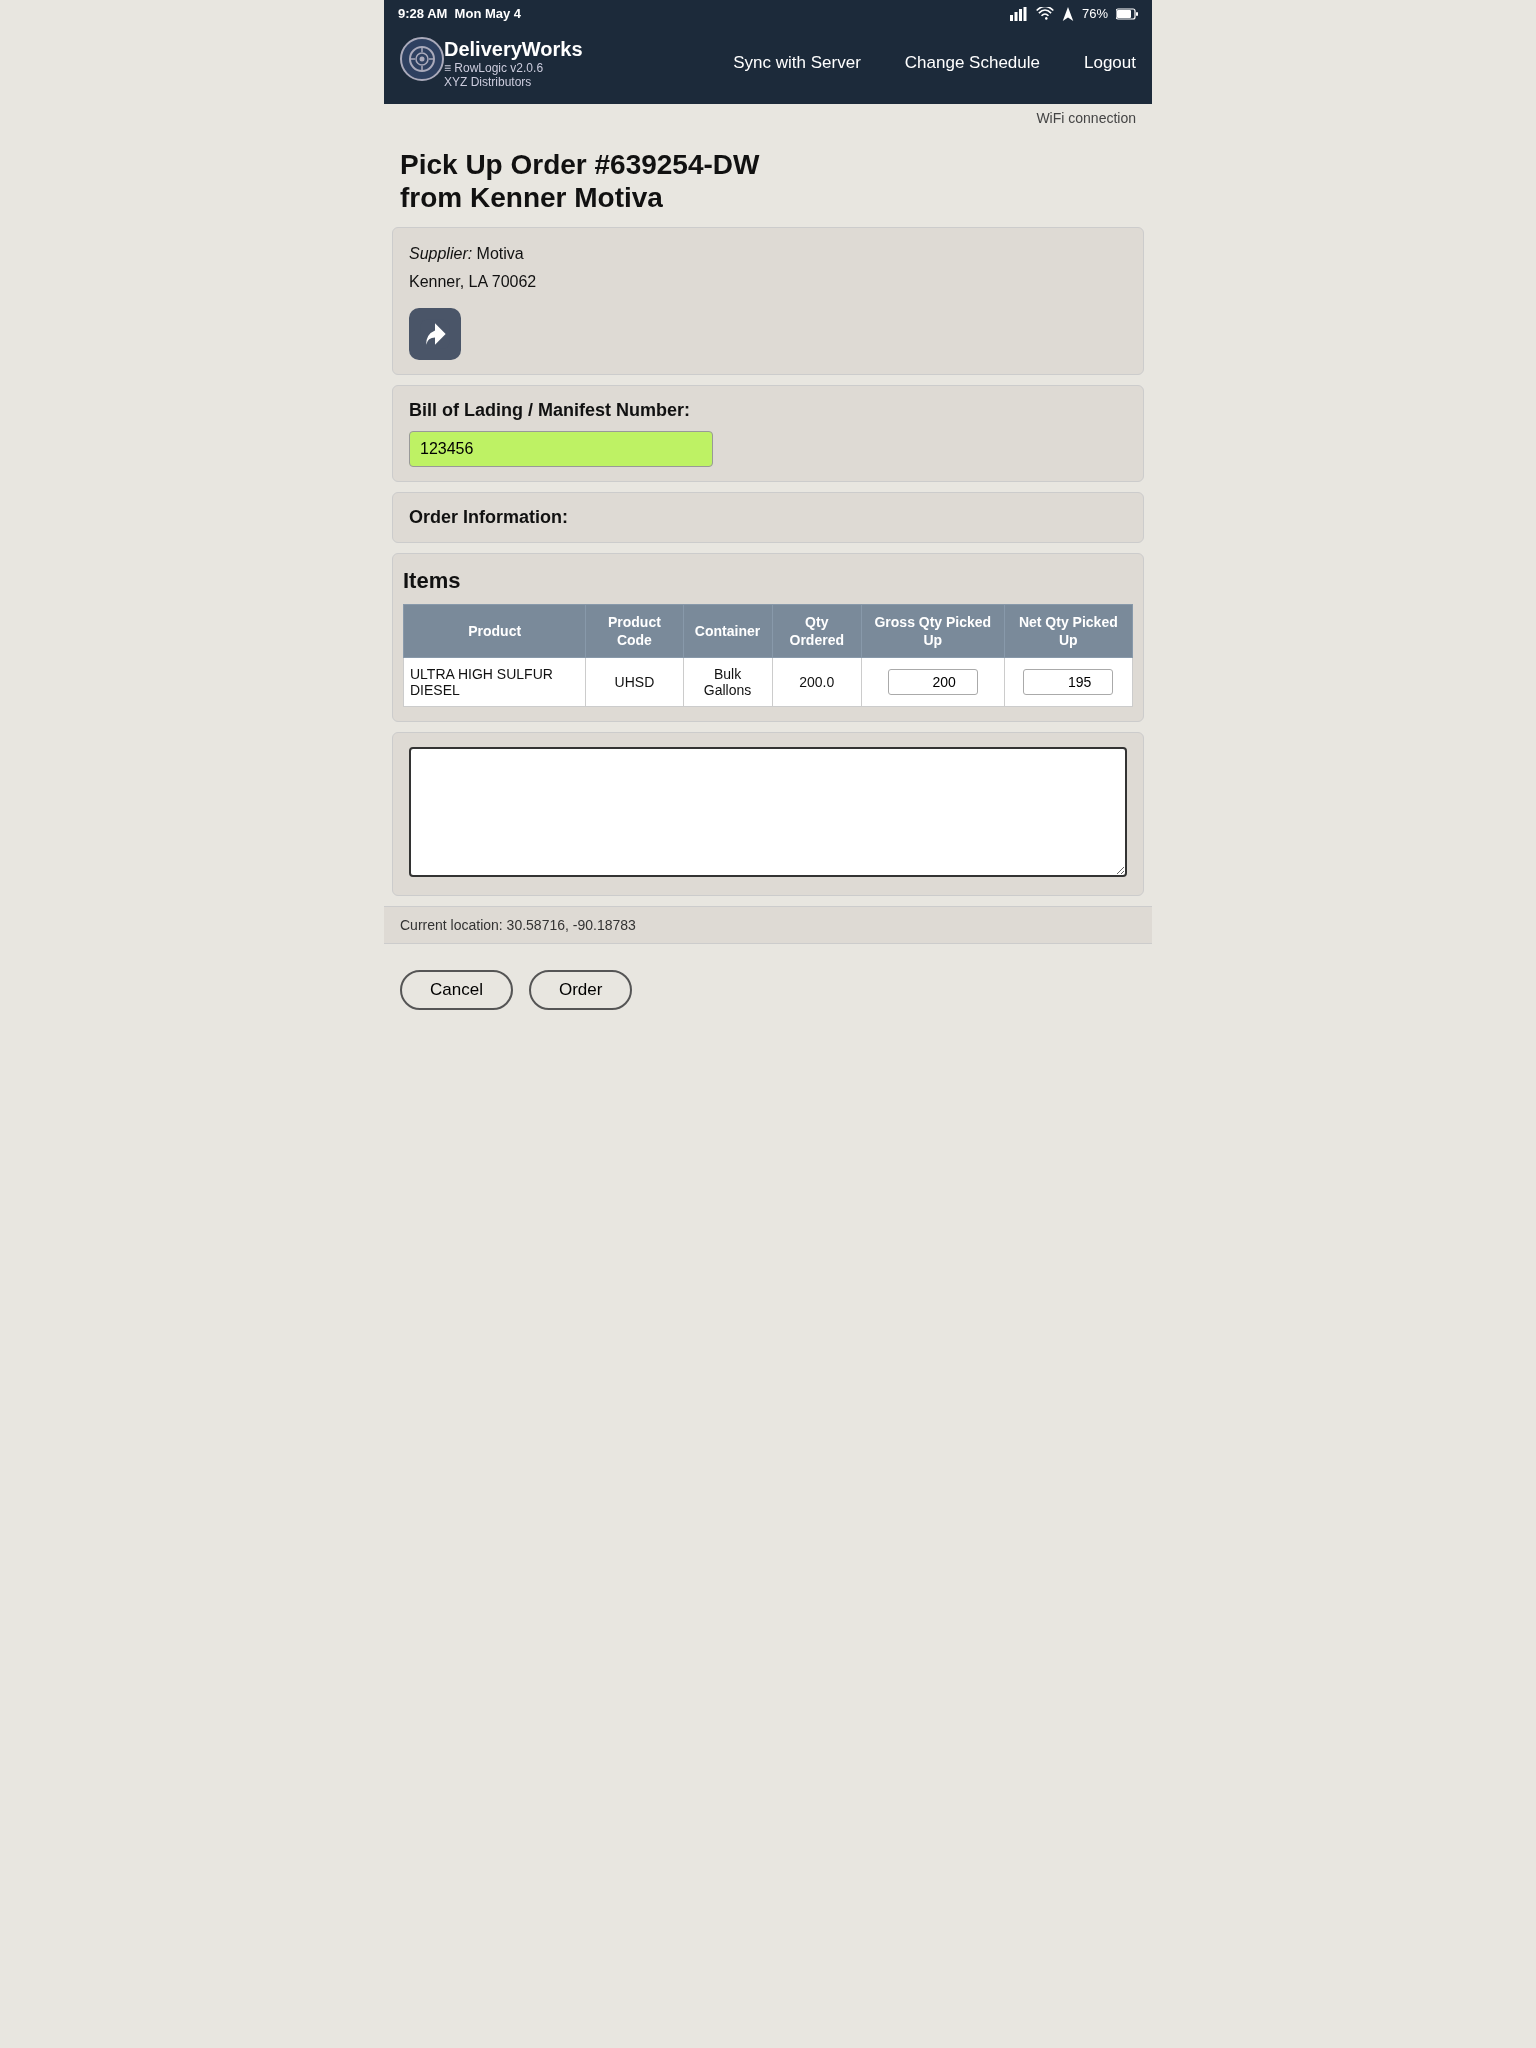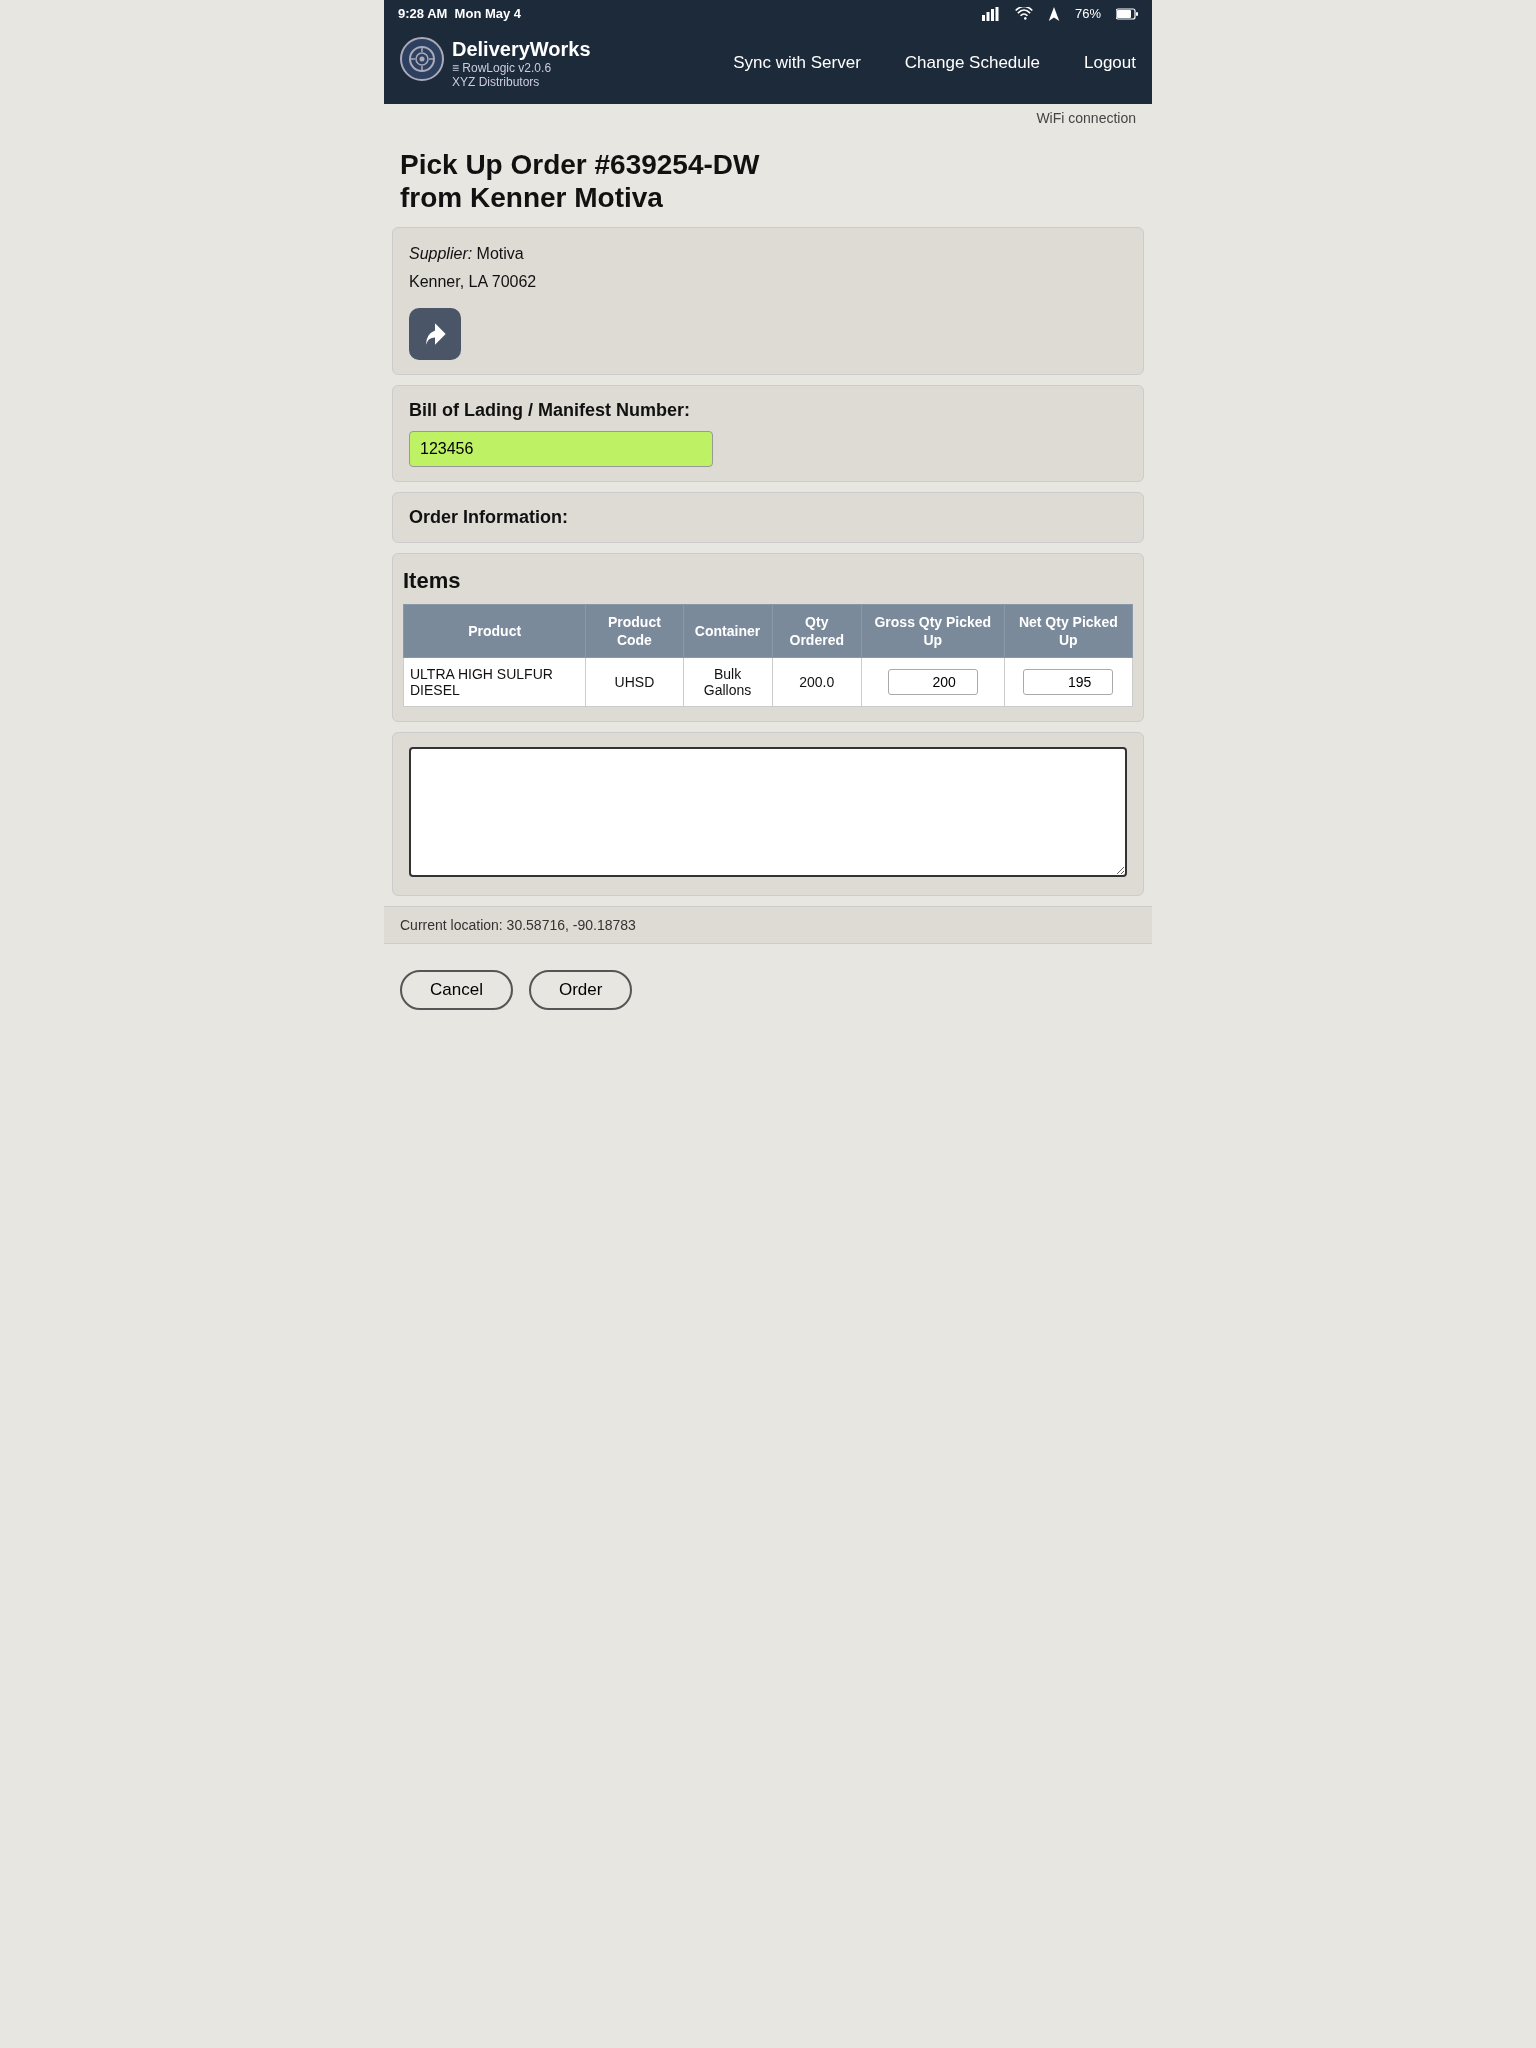--- a/index.html
+++ b/index.html
@@ -22,37 +22,36 @@
       display: flex;
       justify-content: space-between;
       align-items: center;
       padding: 6px 14px;
       font-size: 13px;
     }
     .status-bar-left { font-weight: 600; }
     .status-bar-right {
       display: flex;
       align-items: center;
-      gap: 15px;
+      gap: 8px;
     }
     .status-bar-right svg { vertical-align: middle; }
 
     
     .header-nav {
       background-color: #1c2a3a;
       color: #fff;
       display: flex;
       align-items: center;
       padding: 10px 16px 14px 16px;
       gap: 0;
     }
     .header-logo {
       display: flex;
       align-items: flex-start;
-      gap: 8px;
       flex: 1;
     }
     .logo-icon {
       width: 44px;
       height: 44px;
       background: #2e4060;
       border-radius: 50%;
       display: flex;
       align-items: center;
       justify-content: center;

